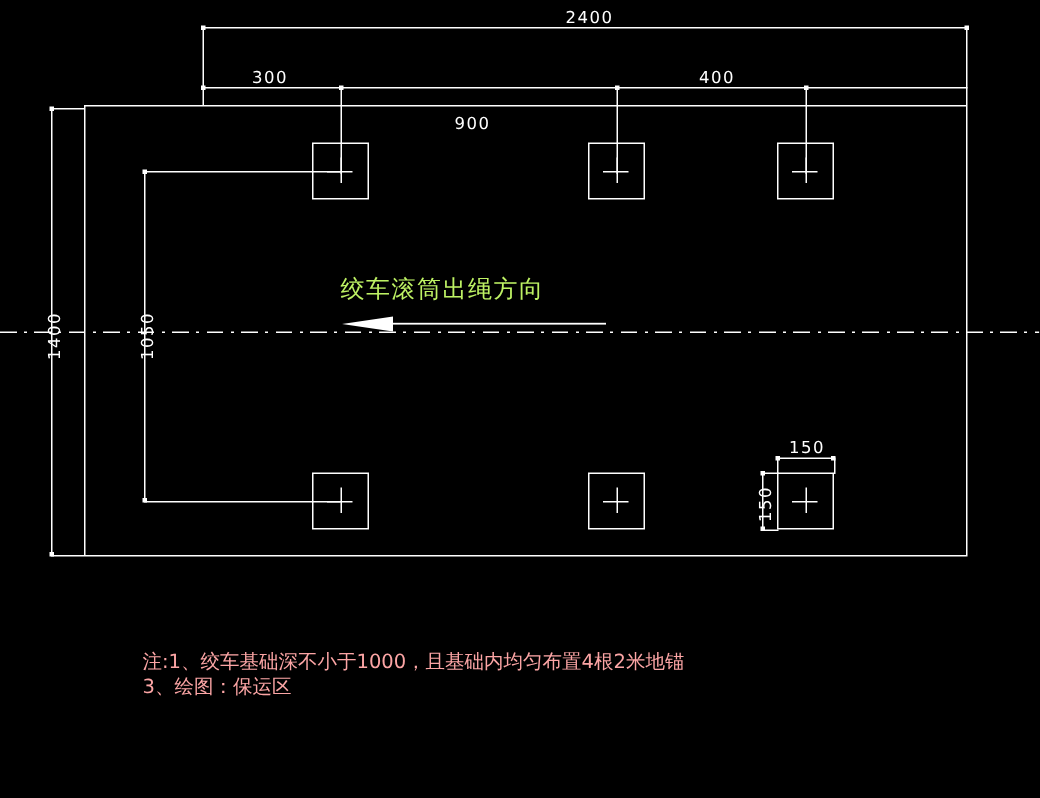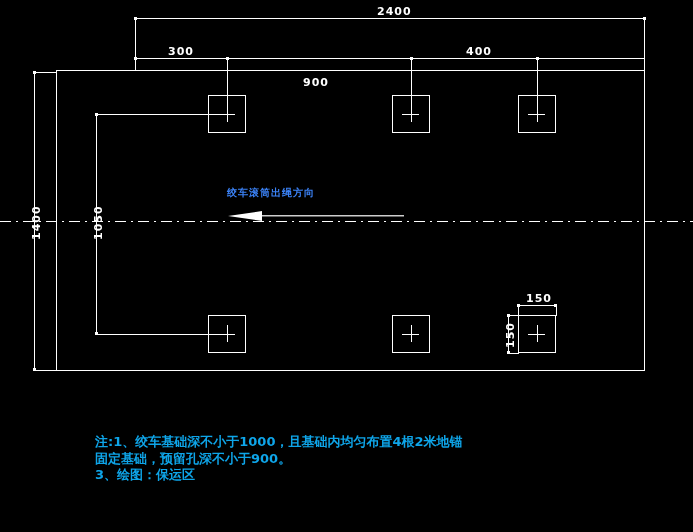--- a/index.html
+++ b/index.html
@@ -7,21 +7,20 @@
     padding: 0;
     background: #000000;
   }
   #canvas {
     position: relative;
     width: 693px;
     height: 532px;
     background: #000000;
     overflow: hidden;
     font-family: "DejaVu Sans", sans-serif;
-    font-weight: bold;
   }
 
   
   .ln {                       
     position: absolute;
     background: #ffffff;
   }
   .hln { height: 1px; }
   .vln { width: 1px; }
 
@@ -70,39 +69,39 @@
     white-space: nowrap;
     font-family: "DejaVu Sans", sans-serif;
   }
   .dim-text.vert {
     transform-origin: left top;
     transform: rotate(-90deg);
   }
 
   .arrow-label {
     position: absolute;
-    color: #3b82f6;
-    font-size: 10px;
+    color: #bef264;
+    font-size: 16px;
     line-height: 14px;
     letter-spacing: 1px;
     white-space: nowrap;
   }
 
   .title-text {
     position: absolute;
     color: #ffffff;
     font-size: 19px;
     line-height: 19px;
     letter-spacing: 2px;
     white-space: nowrap;
   }
 
   .notes-block {
     position: absolute;
-    color: #0ea5e9;
+    color: #fca5a5;
     font-size: 13px;
     line-height: 16.5px;
     white-space: nowrap;
   }
   .notes-block .nline { display: block; }
 
   
   .dir-arrow { position: absolute; }
 </style>
 </head>
@@ -195,17 +194,16 @@
 
   <svg class="dir-arrow" style="left:228px; top:208px;" width="176" height="14" viewBox="0 0 176 14">
     <polygon points="0,8 34,3 34,8" fill="#ffffff"></polygon>
     <polygon points="0,8 34,13 34,8" fill="#ffffff"></polygon>
     <rect x="33" y="7.2" width="143" height="1.2" fill="#ffffff"></rect>
   </svg>
 
 
   <div class="notes-block" style="left:95px; top:434px;">
     <span class="nline">注:1、绞车基础深不小于1000，且基础内均匀布置4根2米地锚</span>
-    <span class="nline">固定基础，预留孔深不小于900。</span>
     <span class="nline">3、绘图：保运区</span>
   </div>
 
 </div>
 
 </body></html>

